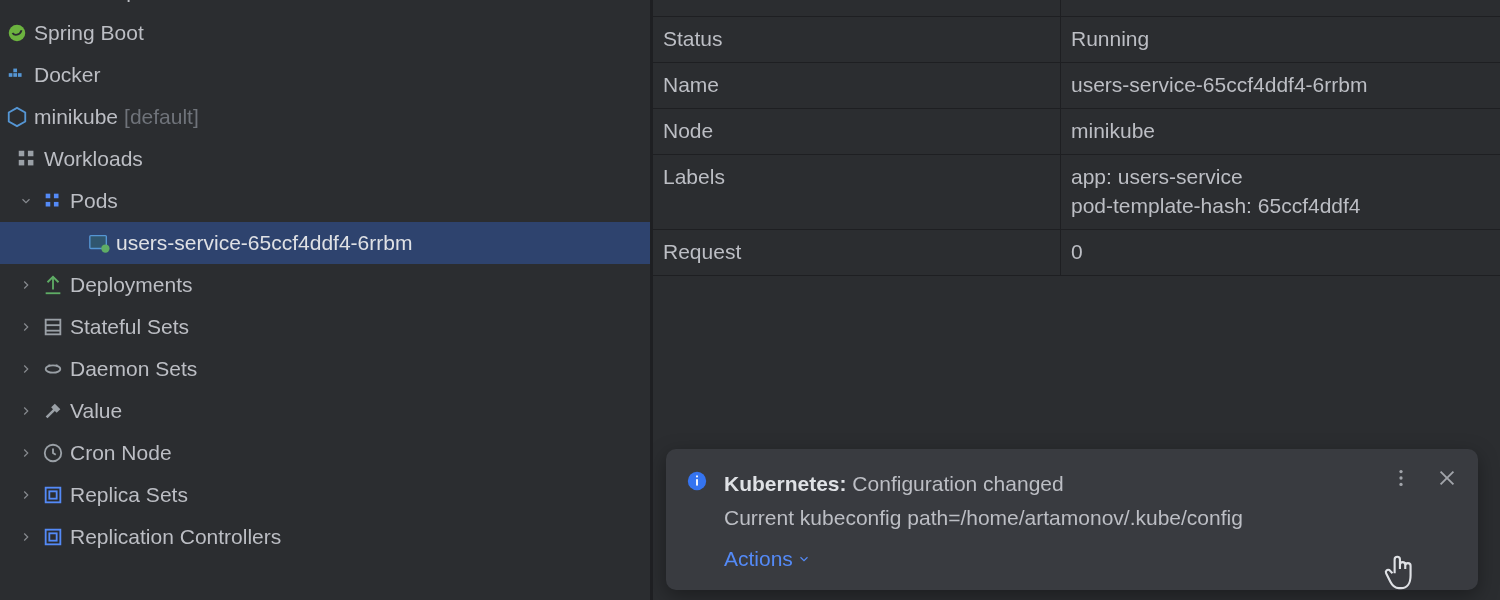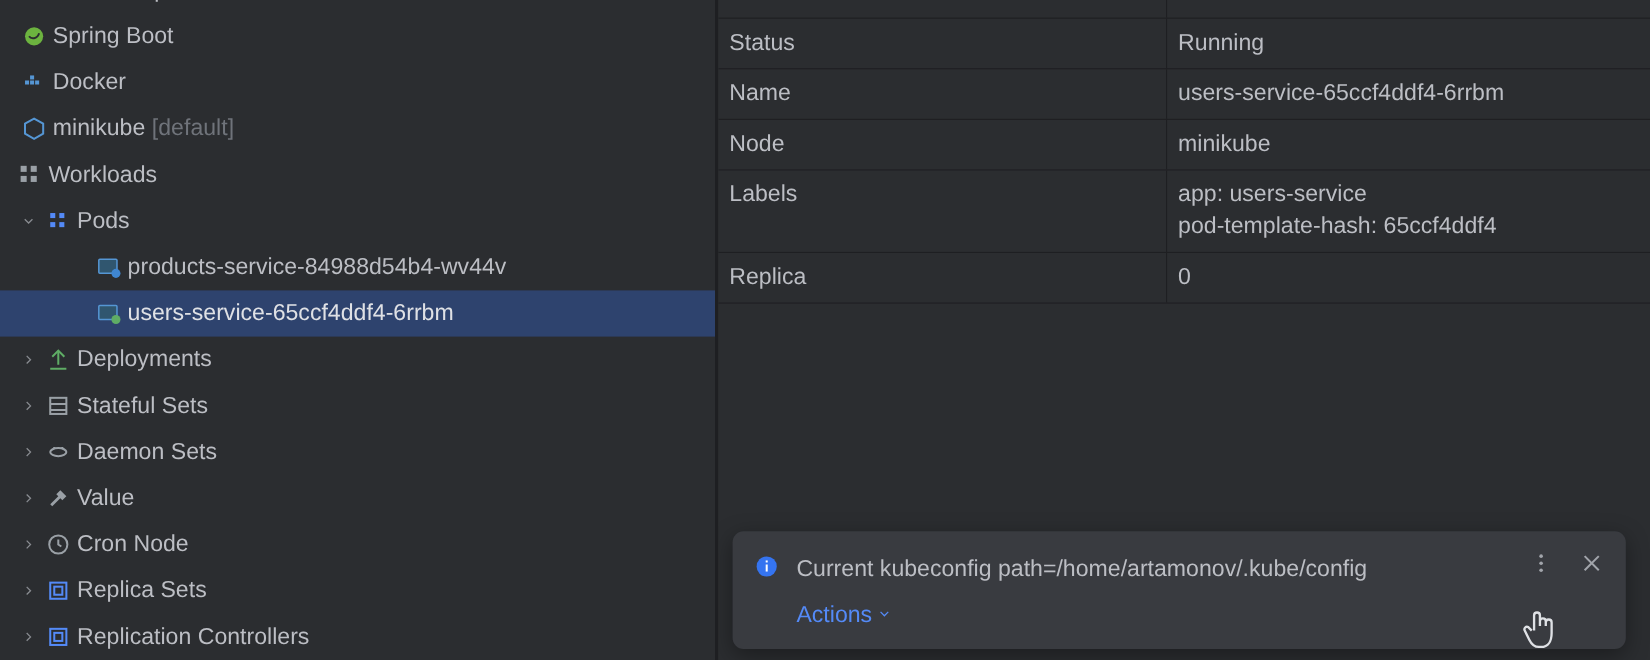--- a/index.html
+++ b/index.html
@@ -116,21 +116,21 @@
   .toast-controls .ctrl { width: 22px; height: 22px; cursor: pointer; }
   .cursor-hand {
     position: absolute;
     right: 82px;
     bottom: 8px;
     width: 34px;
     height: 40px;
     color: #dfe1e5;
     pointer-events: none;
   }
-  .indent-0 { padding-left: 20px; }
+  .indent-0 { padding-left: 6px; }
   .indent-1 { padding-left: 16px; }
   .indent-3 { padding-left: 88px; }
 </style>
 </head>
 <body>
 
 <div class="sidebar">
 
   <div class="tree-row indent-0" style="margin-top:-30px;">
     <span class="chevron"></span>
@@ -191,29 +191,20 @@
       <svg viewBox="0 0 24 24" fill="#548af7">
           <rect x="4" y="4" width="5" height="5"></rect>
           <rect x="4" y="13" width="5" height="5"></rect>
           <rect x="13" y="4" width="5" height="5"></rect>
           <rect x="13" y="13" width="5" height="5"></rect>
         </svg>
     </span>
     <span class="row-label">Pods</span>
   </div>
 
-  <div class="tree-row indent-3">
-    <span class="node-icon">
-      <svg viewBox="0 0 24 24">
-          <rect x="2" y="4" width="18" height="14" rx="1" fill="#30566f" stroke="#5596d4" stroke-width="1.5"></rect>
-          <circle cx="19" cy="18" r="4.5" fill="#3f86d1"></circle>
-        </svg>
-    </span>
-    <span class="row-label">products-service-84988d54b4-wv44v</span>
-  </div>
 
   <div class="tree-row indent-3 selected">
     <span class="node-icon">
       <svg viewBox="0 0 24 24">
           <rect x="2" y="4" width="18" height="14" rx="1" fill="#30566f" stroke="#5596d4" stroke-width="1.5"></rect>
           <circle cx="19" cy="18" r="4.5" fill="#5fad65"></circle>
         </svg>
     </span>
     <span class="row-label">users-service-65ccf4ddf4-6rrbm</span>
   </div>
@@ -348,34 +339,35 @@
       <div class="td col-value">minikube</div>
     </div>
     <div class="tr">
       <div class="td col-name">Labels</div>
       <div class="td col-value">
         <div>app: users-service</div>
         <div>pod-template-hash: 65ccf4ddf4</div>
       </div>
     </div>
     <div class="tr">
-      <div class="td col-name">Replica</div>
+      <div class="td col-name">Request</div>
       <div class="td col-value">0</div>
     </div>
   </div>
 
   <div class="toast">
     <span class="toast-icon">
       <svg viewBox="0 0 24 24">
           <circle cx="12" cy="12" r="10" fill="#3574f0"></circle>
           <rect x="11" y="10" width="2" height="7" fill="#fff"></rect>
           <rect x="11" y="6" width="2" height="2" fill="#fff"></rect>
         </svg>
     </span>
     <div class="toast-body">
+      <div class="toast-title"><b>Kubernetes:</b><span> Configuration changed</span></div>
       <div>Current kubeconfig path=/home/artamonov/.kube/config</div>
       <div class="toast-actions">
         <span>Actions</span>
         <span>
           <svg width="14" height="14" viewBox="0 0 24 24" fill="none" stroke="#548af7" stroke-width="2">
               <polyline points="6 9 12 15 18 9"></polyline>
             </svg>
         </span>
       </div>
     </div>

